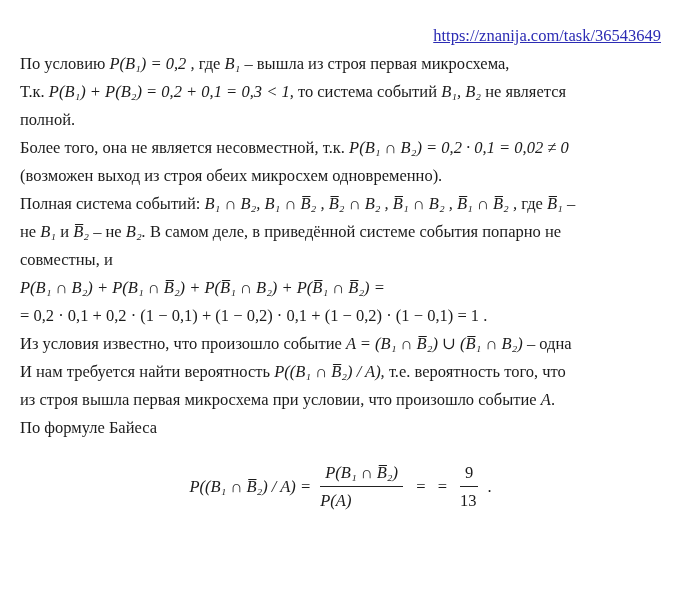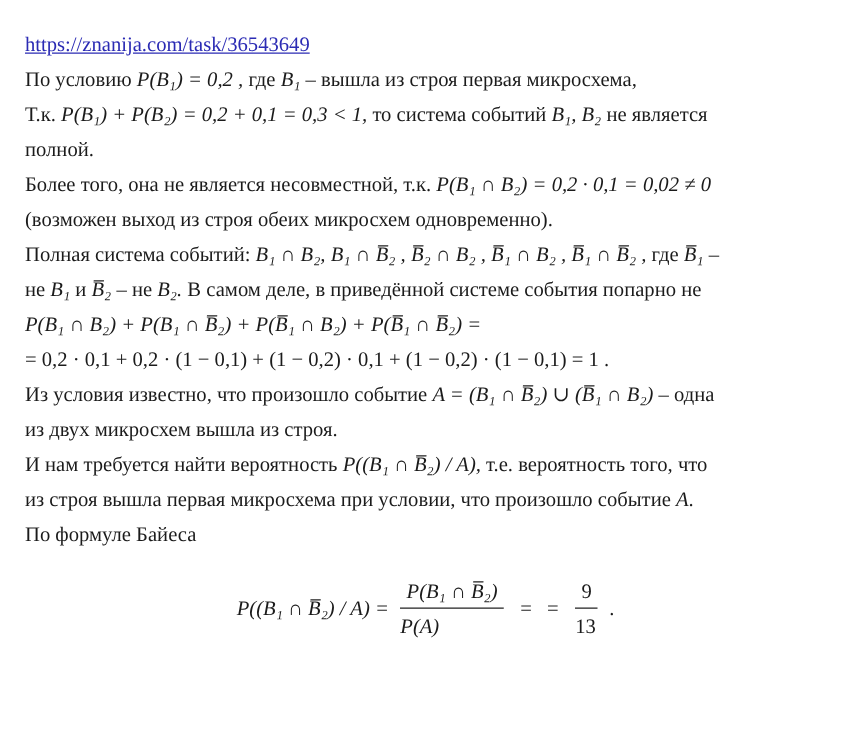--- a/index.html
+++ b/index.html
@@ -24,21 +24,21 @@
     white-space:nowrap;
   }
   .line.center{text-align:left;white-space:nowrap;}
   .r{font-style:normal;}
   .m{font-style:italic;}
   a.tasklink{
     color:var(--link);
     text-decoration:underline;
     cursor:pointer;
   }
-  .link-row{line-height:28px;}
+  .link-row{line-height:28px;text-align:right;}
   
   .fline{
     margin-top:18px;
     text-align:center;
     line-height:normal;
   }
   .fline > span{vertical-align:middle;display:inline-block;}
   .frac{
     display:inline-block;
     vertical-align:middle;
@@ -68,24 +68,24 @@
   </div>
 
   <div>
       <div class="line"><span class="r">По условию </span><span class="m">P(B₁) = 0,2 ,</span><span class="r"> где </span><span class="m">B₁</span><span class="r"> – вышла из строя первая микросхема,</span></div>
       <div class="line"><span class="r">Т.к. </span><span class="m">P(B₁) + P(B₂) = 0,2 + 0,1 = 0,3 &lt; 1,</span><span class="r"> то система событий </span><span class="m">B₁, B₂</span><span class="r"> не является</span></div>
       <div class="line"><span class="r">полной.</span></div>
       <div class="line"><span class="r">Более того, она не является несовместной, т.к. </span><span class="m">P(B₁ ∩ B₂) = 0,2 · 0,1 = 0,02 ≠ 0</span></div>
       <div class="line"><span class="r">(возможен выход из строя обеих микросхем одновременно).</span></div>
       <div class="line"><span class="r">Полная система событий: </span><span class="m">B₁ ∩ B₂,  B₁ ∩ B̅₂ ,  B̅₂ ∩ B₂ ,  B̅₁ ∩ B₂ ,  B̅₁ ∩ B̅₂ ,</span><span class="r"> где </span><span class="m">B̅₁</span><span class="r"> –</span></div>
       <div class="line"><span class="r">не </span><span class="m">B₁</span><span class="r"> и </span><span class="m">B̅₂</span><span class="r"> – не </span><span class="m">B₂.</span><span class="r"> В самом деле, в приведённой системе события попарно не</span></div>
+      <div class="line"><span class="r">совместны, и</span></div>
       <div class="line center"><span class="m">P(B₁ ∩ B₂) + P(B₁ ∩ B̅₂) + P(B̅₁ ∩ B₂) + P(B̅₁ ∩ B̅₂) =</span></div>
       <div class="line center"><span class="r">= 0,2 · 0,1 + 0,2 · (1 − 0,1) + (1 − 0,2) · 0,1 + (1 − 0,2) · (1 − 0,1) = 1 .</span></div>
       <div class="line"><span class="r">Из условия известно, что произошло событие </span><span class="m">A = (B₁ ∩ B̅₂) ∪ (B̅₁ ∩ B₂)</span><span class="r"> – одна</span></div>
-      <div class="line"><span class="r">из двух микросхем вышла из строя.</span></div>
       <div class="line"><span class="r">И нам требуется найти вероятность </span><span class="m">P((B₁ ∩ B̅₂) / A),</span><span class="r"> т.е. вероятность того, что</span></div>
       <div class="line"><span class="r">из строя вышла первая микросхема при условии, что произошло событие </span><span class="m">A</span><span class="r">.</span></div>
       <div class="line"><span class="r">По формуле Байеса</span></div>
     </div>
 
   <div class="line fline">
     <span class="m">P((B₁ ∩ B̅₂) / A) =</span>
     <span class="frac m">
       <span class="num">P(B₁ ∩ B̅₂)</span>
       <span class="den">P(A)</span>

